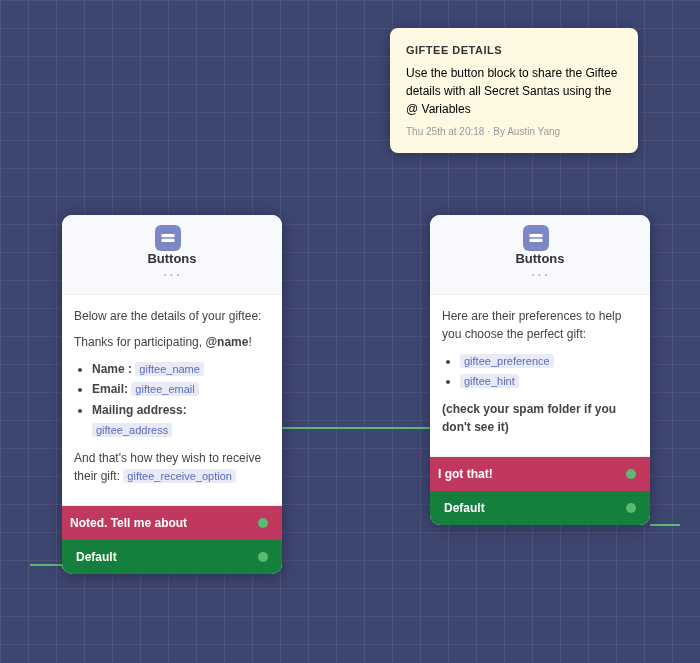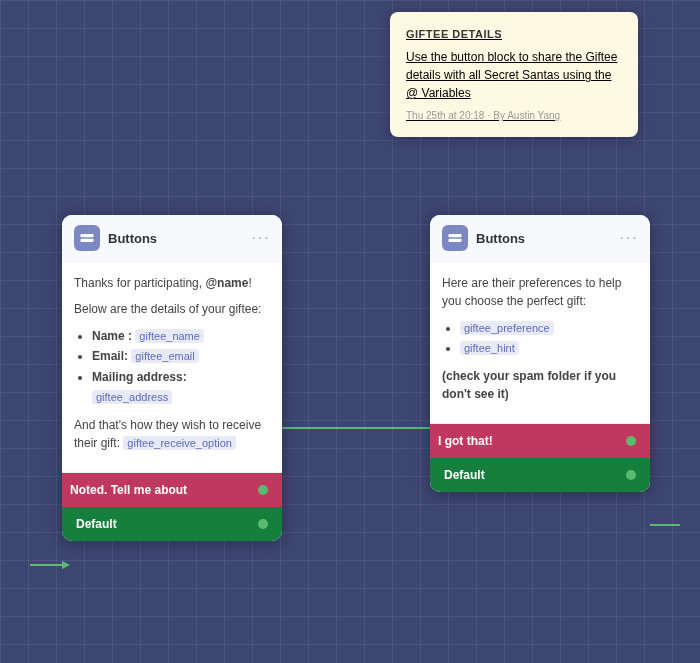--- a/index.html
+++ b/index.html
@@ -13,28 +13,27 @@
         linear-gradient(rgba(255,255,255,0.07) 1px, transparent 1px),
         linear-gradient(90deg, rgba(255,255,255,0.07) 1px, transparent 1px);
       background-size: 28px 28px;
       font-family: -apple-system, BlinkMacSystemFont, 'Segoe UI', sans-serif;
       position: relative;
     }
 
     
     .note-card {
       position: absolute;
-      top: 12px;
+      top: 28px;
       left: 390px;
       width: 248px;
       background: #fdf9e3;
       border-radius: 8px;
       padding: 16px;
       box-shadow: 0 2px 12px rgba(0,0,0,0.25);
-      text-decoration: underline;
     }
     .note-card-title {
       font-size: 11px;
       font-weight: 700;
       color: #333;
       letter-spacing: 0.5px;
       margin-bottom: 8px;
       text-transform: uppercase;
     }
     .note-card-body {
@@ -67,20 +66,21 @@
       top: 215px;
       left: 430px;
     }
 
     .card-header {
       display: flex;
       align-items: center;
       padding: 10px 12px;
       background: #f8f9fc;
       border-bottom: 1px solid #eee;
+      flex-direction: column;
     }
 
     .card-header-icon {
       width: 26px;
       height: 26px;
       background: #7b88c4;
       border-radius: 6px;
       margin-right: 8px;
       display: flex;
       align-items: center;
@@ -213,22 +213,22 @@
     <div class="card-header-icon">
       <svg viewBox="0 0 24 24">
         <rect x="2" y="6" width="20" height="5" rx="2"></rect>
         <rect x="2" y="13" width="20" height="5" rx="2"></rect>
       </svg>
     </div>
     <span class="card-header-title">Buttons</span>
     <span class="card-header-dots">···</span>
   </div>
   <div class="card-body">
+    <p>Below are the details of your giftee:</p>
     <p>Thanks for participating, <strong>@name</strong>!</p>
-    <p>Below are the details of your giftee:</p>
     <ul>
       <li><strong>Name :</strong> <span class="var-tag">giftee_name</span></li>
       <li><strong>Email:</strong> <span class="var-tag">giftee_email</span></li>
       <li><strong>Mailing address:</strong> <span class="var-tag">giftee_address</span></li>
     </ul>
     <p>And that's how they wish to receive their gift: <span class="var-tag">giftee_receive_option</span></p>
   </div>
   <div class="card-buttons">
     <div class="card-btn primary">
       <span>Noted. Tell me about</span>

